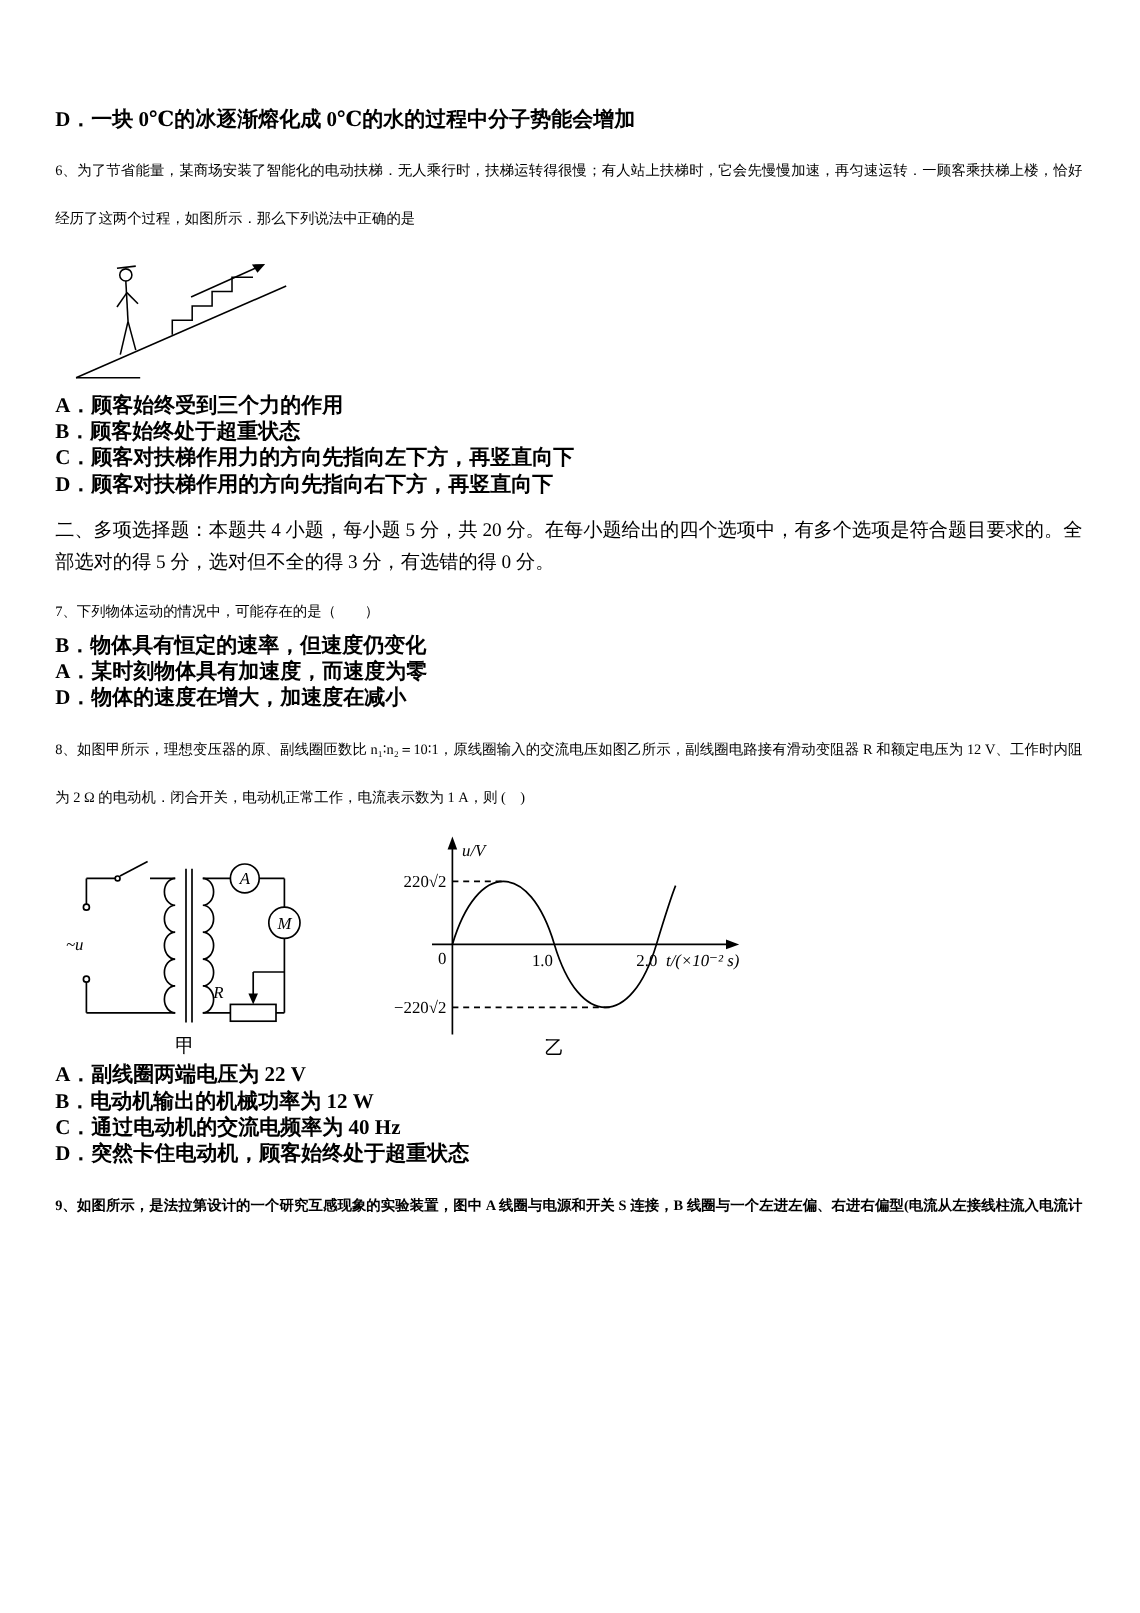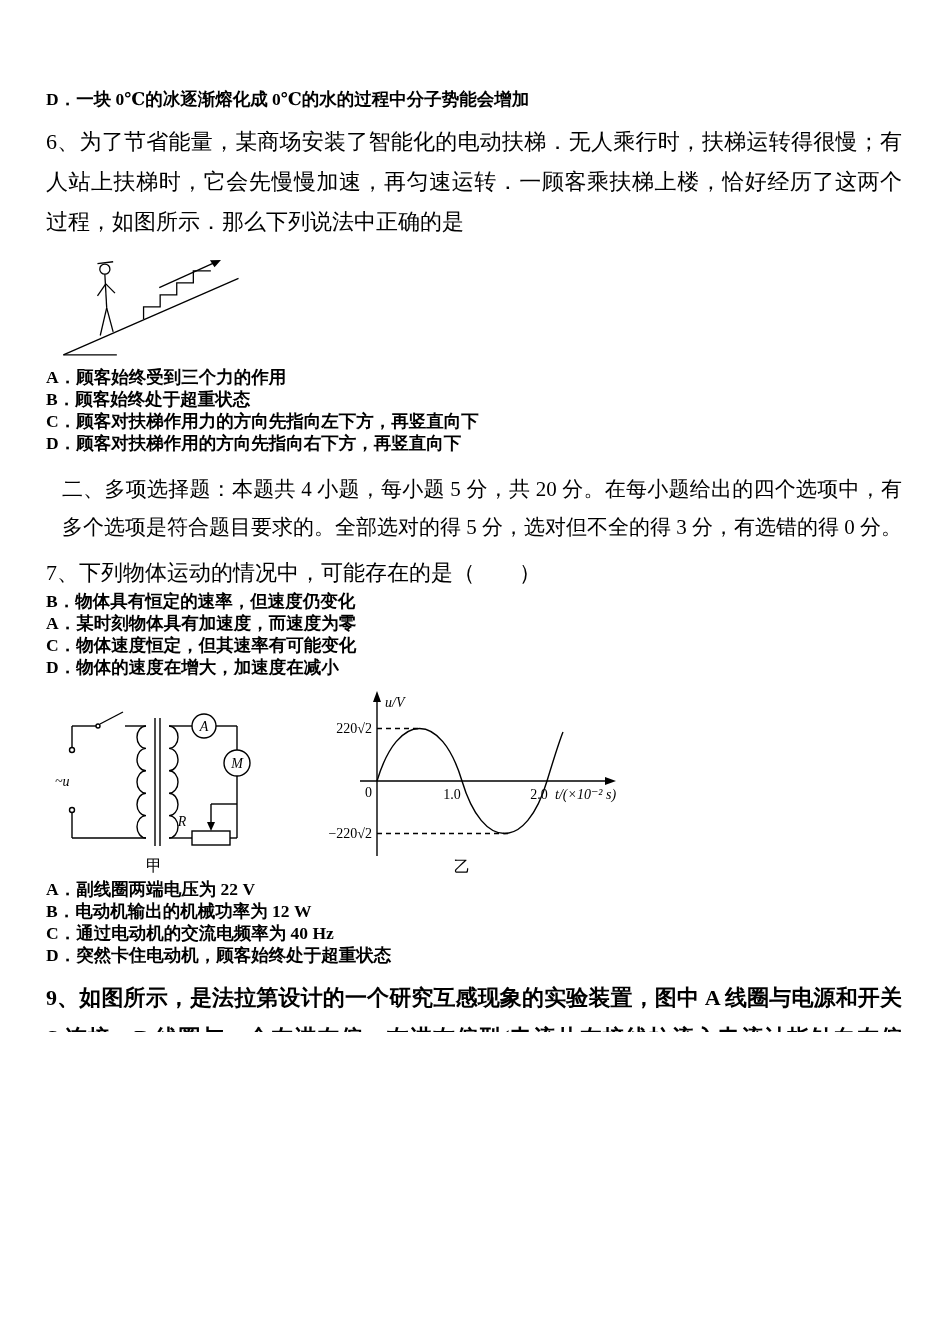--- a/index.html
+++ b/index.html
@@ -14,27 +14,27 @@
     padding:88px 48px 44px 46px;
     overflow:hidden;
     background:#fff;
   }
   .opt {
     font-size:17.5px; font-weight:bold; line-height:22px;
     margin-top:0; text-align:justify;
   }
   .opt.first { margin-top:0; }
   .stem {
-    font-size:22px; font-weight:normal; line-height:40px;
+    font-size:12px; font-weight:normal; line-height:40px;
     text-align:justify; margin-top:12px;
   }
   .stem.tight { line-height:34px; margin-top:10px; }
   .stem.bold { font-weight:bold; }
   .section {
-    font-size:21px; line-height:38px; text-align:justify; margin-top:16px;margin-left:16px;
+    font-size:16px; line-height:26px; text-align:justify; margin-top:16px;
   }
   .figure { margin:8px 0 4px 10px; }
   .figrow {
     display:flex; align-items:flex-end; gap:48px;
     margin:6px 0 2px 8px; height:192px;
   }
   svg { display:block; }
   svg line, svg path, svg rect, svg circle, svg polyline {
     stroke:#000; fill:none; stroke-width:1.4;
   }
@@ -78,23 +78,23 @@
   <p class="opt">A．顾客始终受到三个力的作用</p>
   <p class="opt">B．顾客始终处于超重状态</p>
   <p class="opt">C．顾客对扶梯作用力的方向先指向左下方，再竖直向下</p>
   <p class="opt">D．顾客对扶梯作用的方向先指向右下方，再竖直向下</p>
 
   <p class="section">二、多项选择题：本题共 4 小题，每小题 5 分，共 20 分。在每小题给出的四个选项中，有多个选项是符合题目要求的。全部选对的得 5 分，选对但不全的得 3 分，有选错的得 0 分。</p>
 
   <p class="stem tight">7、下列物体运动的情况中，可能存在的是（　　）</p>
   <p class="opt">B．物体具有恒定的速率，但速度仍变化</p>
   <p class="opt">A．某时刻物体具有加速度，而速度为零</p>
-  <p class="opt">C．物体速度恒定，但其速率有可能变化</p>
   <p class="opt">D．物体的速度在增大，加速度在减小</p>
 
+  <p class="stem">8、如图甲所示，理想变压器的原、副线圈匝数比 n₁∶n₂＝10∶1，原线圈输入的交流电压如图乙所示，副线圈电路接有滑动变阻器 R 和额定电压为 12 V、工作时内阻为 2 Ω 的电动机．闭合开关，电动机正常工作，电流表示数为 1 A，则 (　)</p>
 
   <div class="figrow">
 
     <svg width="200" height="190" viewBox="0 0 200 190">
 
       <circle cx="18" cy="64" r="2.5"></circle>
       <circle cx="18" cy="124" r="2.5"></circle>
       <text x="1" y="100" font-size="14" font-style="italic">~u</text>
 
       <line x1="18" y1="61.5" x2="18" y2="40"></line>

